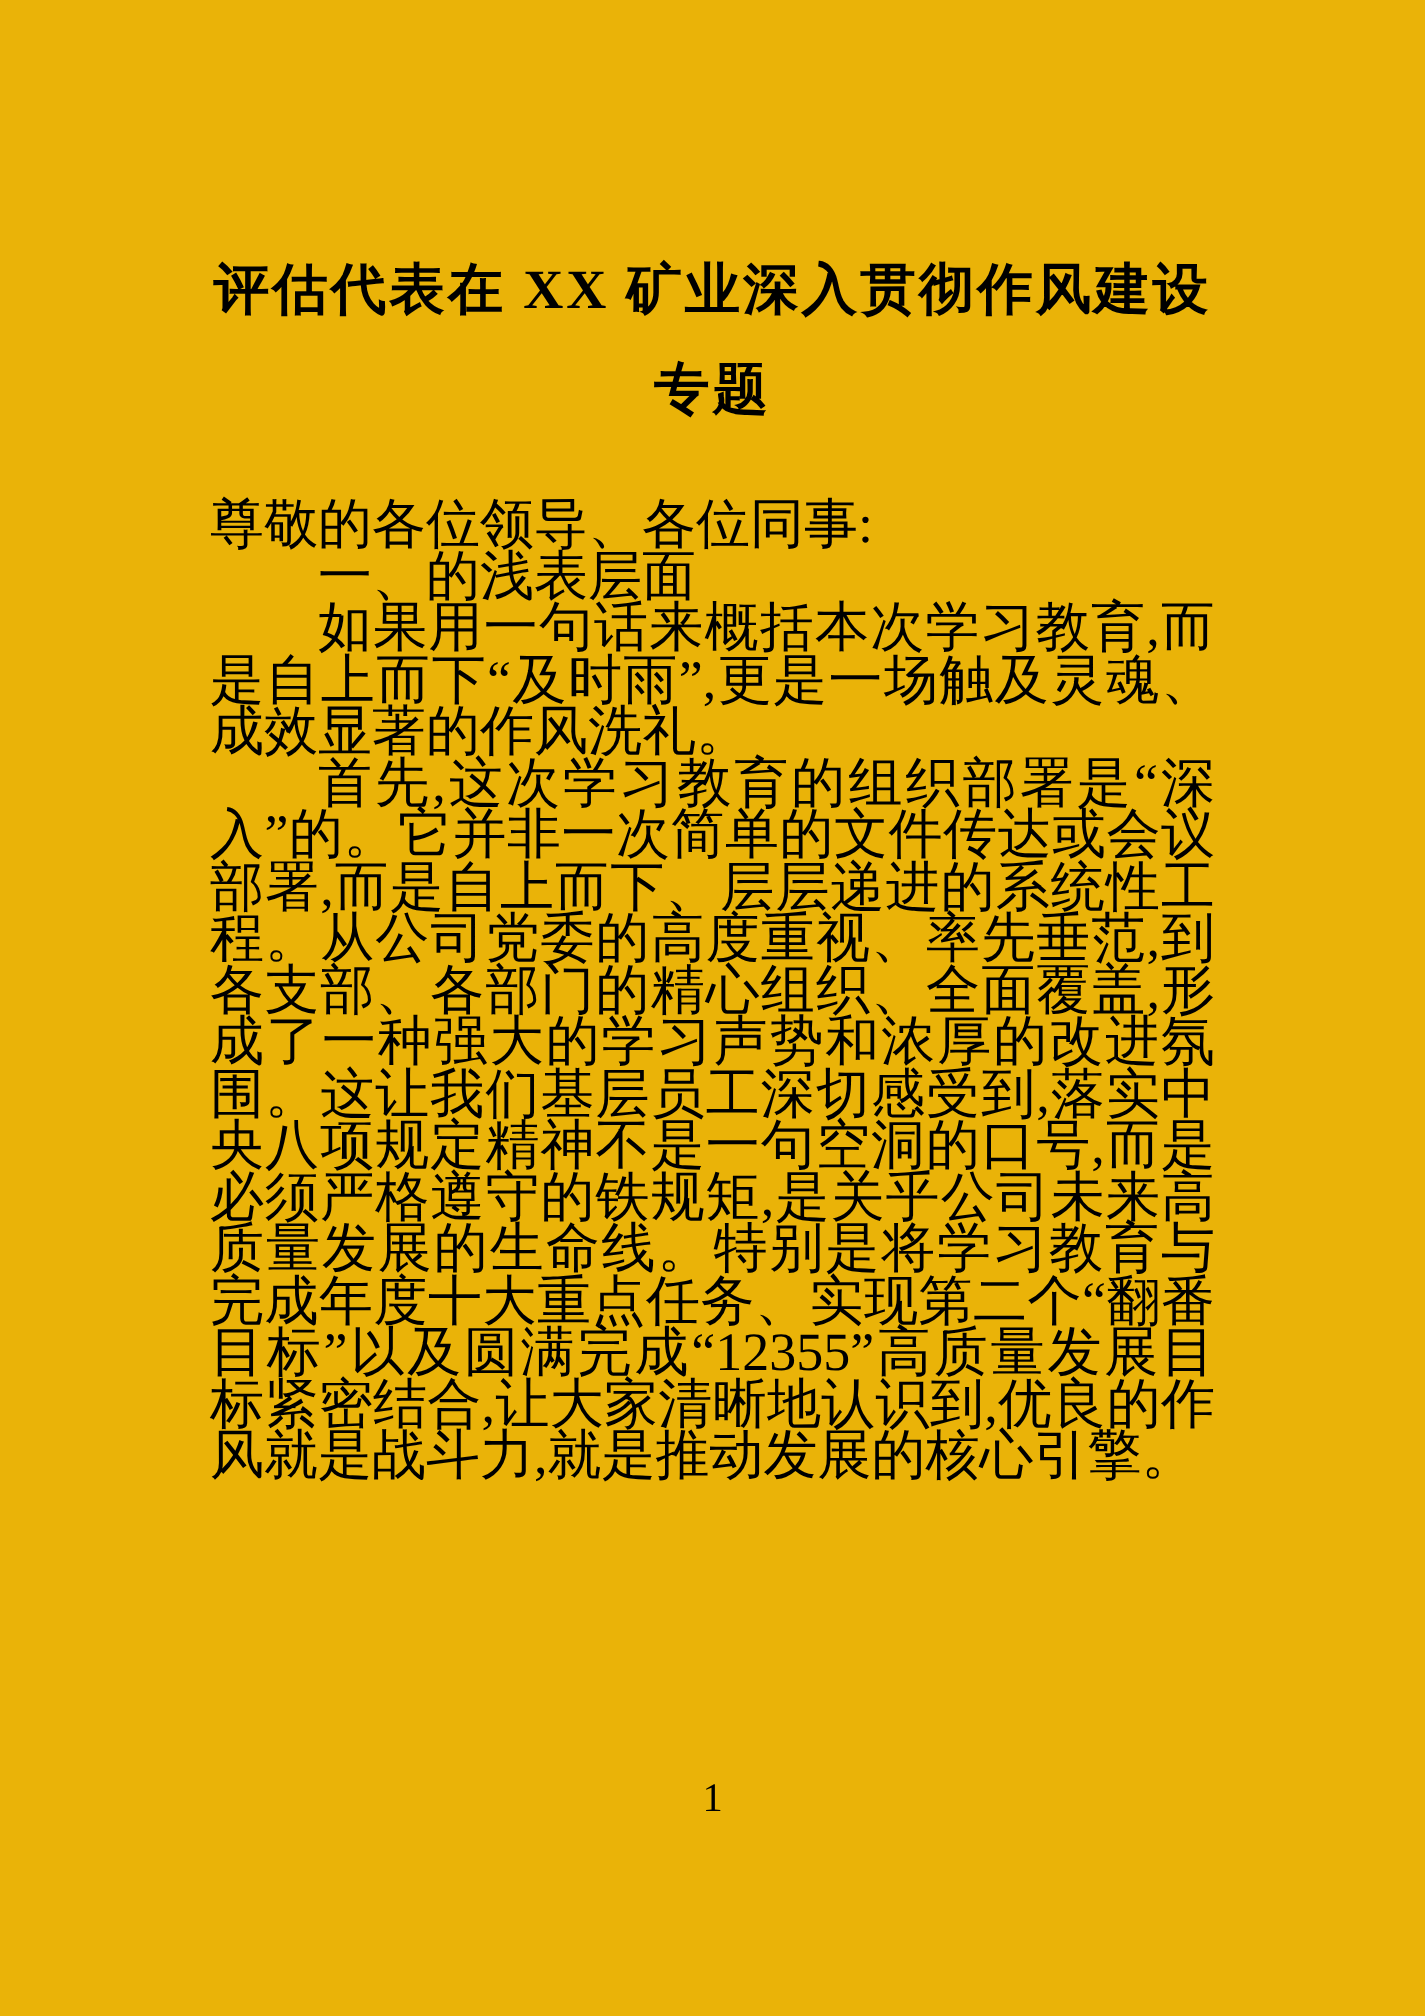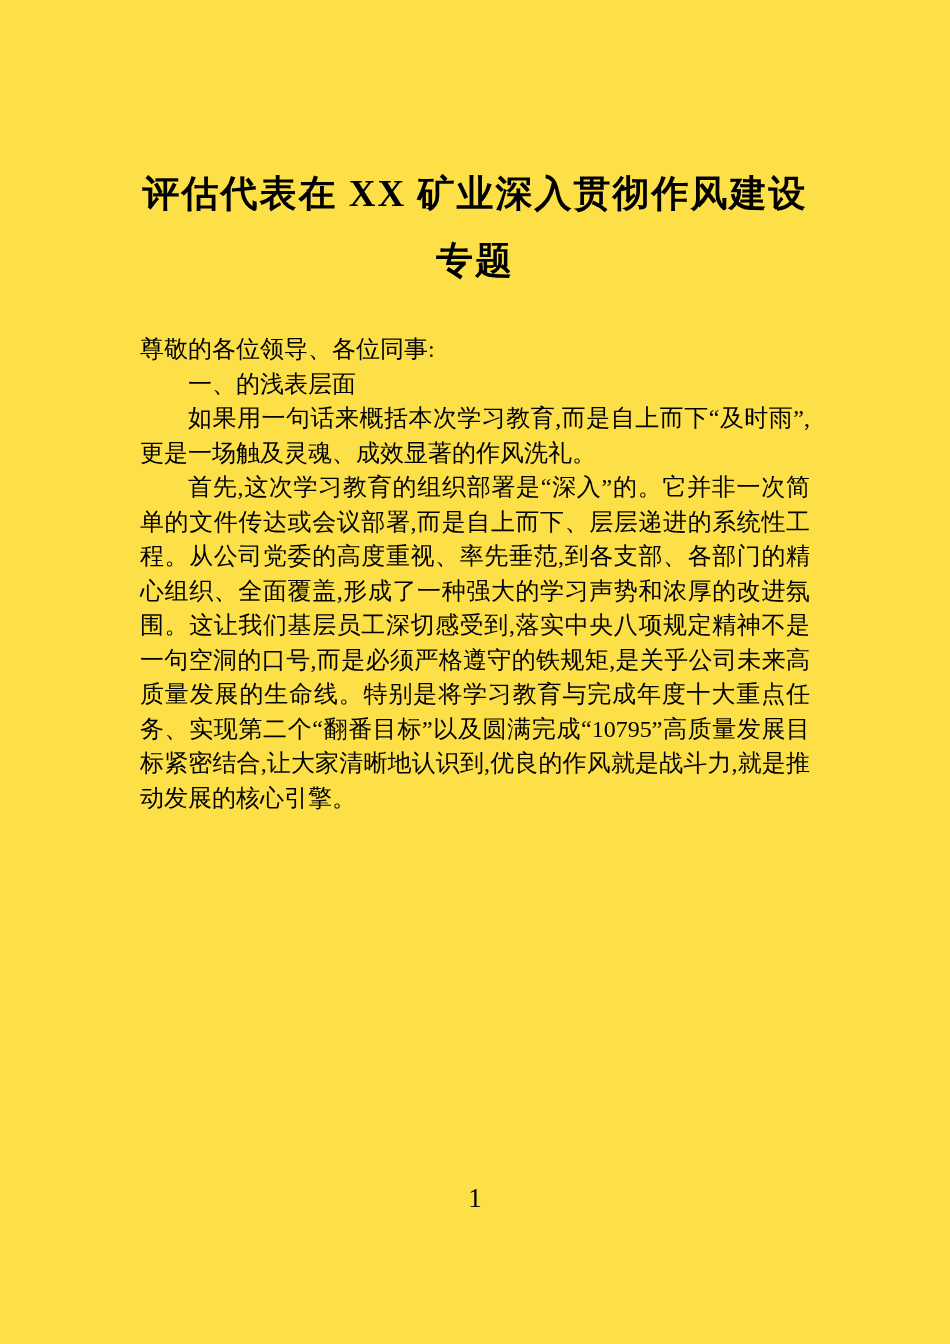--- a/index.html
+++ b/index.html
@@ -5,39 +5,39 @@
   html, body {
     margin: 0;
     padding: 0;
     background: #ffffff;
   }
   .page {
     position: relative;
     width: 950px;
     height: 1344px;
     margin: 0;
-    background: #fde047;
+    background: #eab308;
     color: #000000;
     box-sizing: border-box;
     padding: 0 140px;
     overflow: hidden;
     
     font-family: "Liberation Serif", "DejaVu Serif", serif;
   }
   .doc-title {
     padding-top: 160px;
     font-size: 37px;
     font-weight: bold;
     line-height: 67px;
     text-align: center;
     letter-spacing: 2px;
   }
   .doc-body {
     margin-top: 38px;
-    font-size: 24px;
+    font-size: 36px;
     line-height: 34.5px;
     text-align: justify;
     text-justify: inter-ideograph;
   }
   .doc-body p {
     margin: 0;
     padding: 0;
   }
   .doc-body p.indent {
     text-indent: 2em;
@@ -58,18 +58,18 @@
 <div class="page">
 
   <div class="doc-title">
     <div>评估代表在 XX 矿业深入贯彻作风建设专题</div>
   </div>
 
   <div class="doc-body">
     <p>尊敬的各位领导、各位同事:</p>
     <p class="indent">一、的浅表层面</p>
     <p class="indent">如果用一句话来概括本次学习教育,而是自上而下“及时雨”,更是一场触及灵魂、成效显著的作风洗礼。</p>
-    <p class="indent">首先,这次学习教育的组织部署是“深入”的。它并非一次简单的文件传达或会议部署,而是自上而下、层层递进的系统性工程。从公司党委的高度重视、率先垂范,到各支部、各部门的精心组织、全面覆盖,形成了一种强大的学习声势和浓厚的改进氛围。这让我们基层员工深切感受到,落实中央八项规定精神不是一句空洞的口号,而是必须严格遵守的铁规矩,是关乎公司未来高质量发展的生命线。特别是将学习教育与完成年度十大重点任务、实现第二个“翻番目标”以及圆满完成“10795”高质量发展目标紧密结合,让大家清晰地认识到,优良的作风就是战斗力,就是推动发展的核心引擎。</p>
+    <p class="indent">首先,这次学习教育的组织部署是“深入”的。它并非一次简单的文件传达或会议部署,而是自上而下、层层递进的系统性工程。从公司党委的高度重视、率先垂范,到各支部、各部门的精心组织、全面覆盖,形成了一种强大的学习声势和浓厚的改进氛围。这让我们基层员工深切感受到,落实中央八项规定精神不是一句空洞的口号,而是必须严格遵守的铁规矩,是关乎公司未来高质量发展的生命线。特别是将学习教育与完成年度十大重点任务、实现第二个“翻番目标”以及圆满完成“12355”高质量发展目标紧密结合,让大家清晰地认识到,优良的作风就是战斗力,就是推动发展的核心引擎。</p>
   </div>
 
   <div class="page-number">1</div>
 
 </div>
 
 </body></html>

